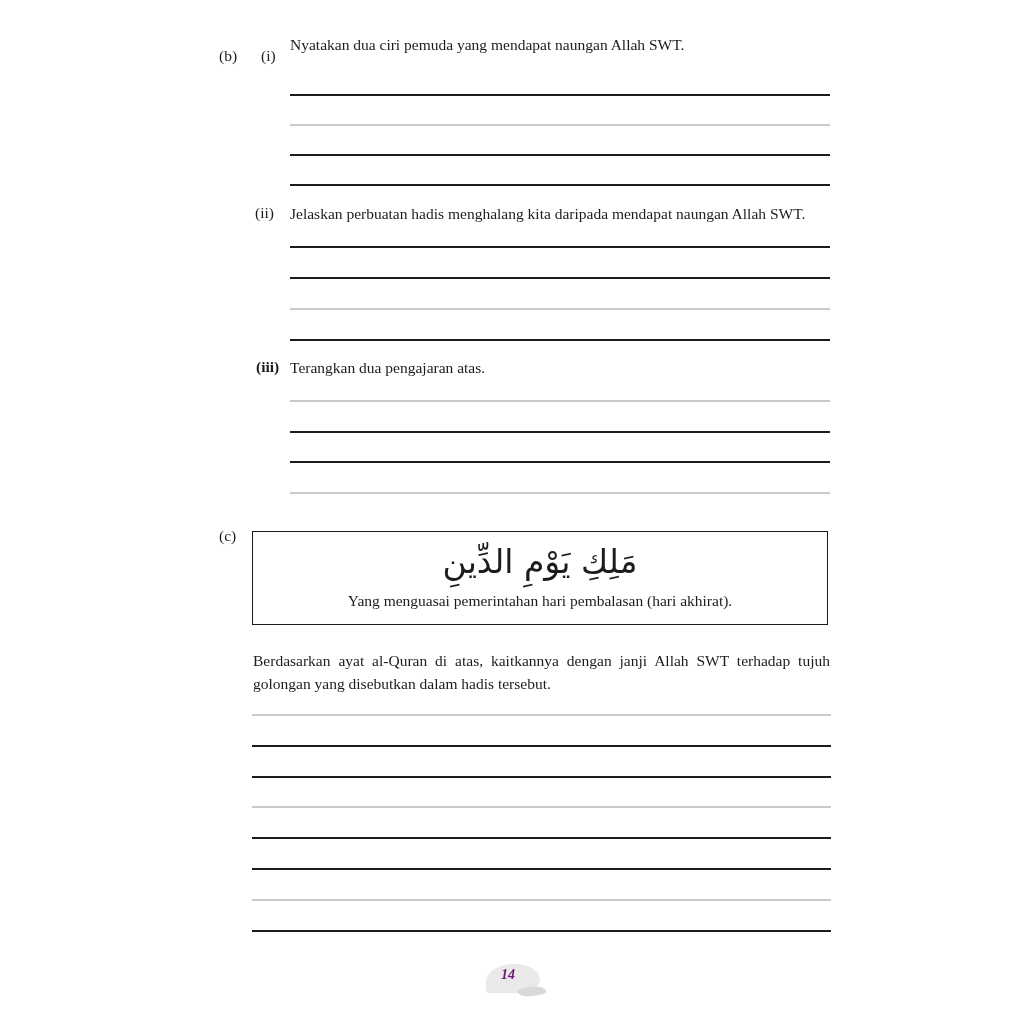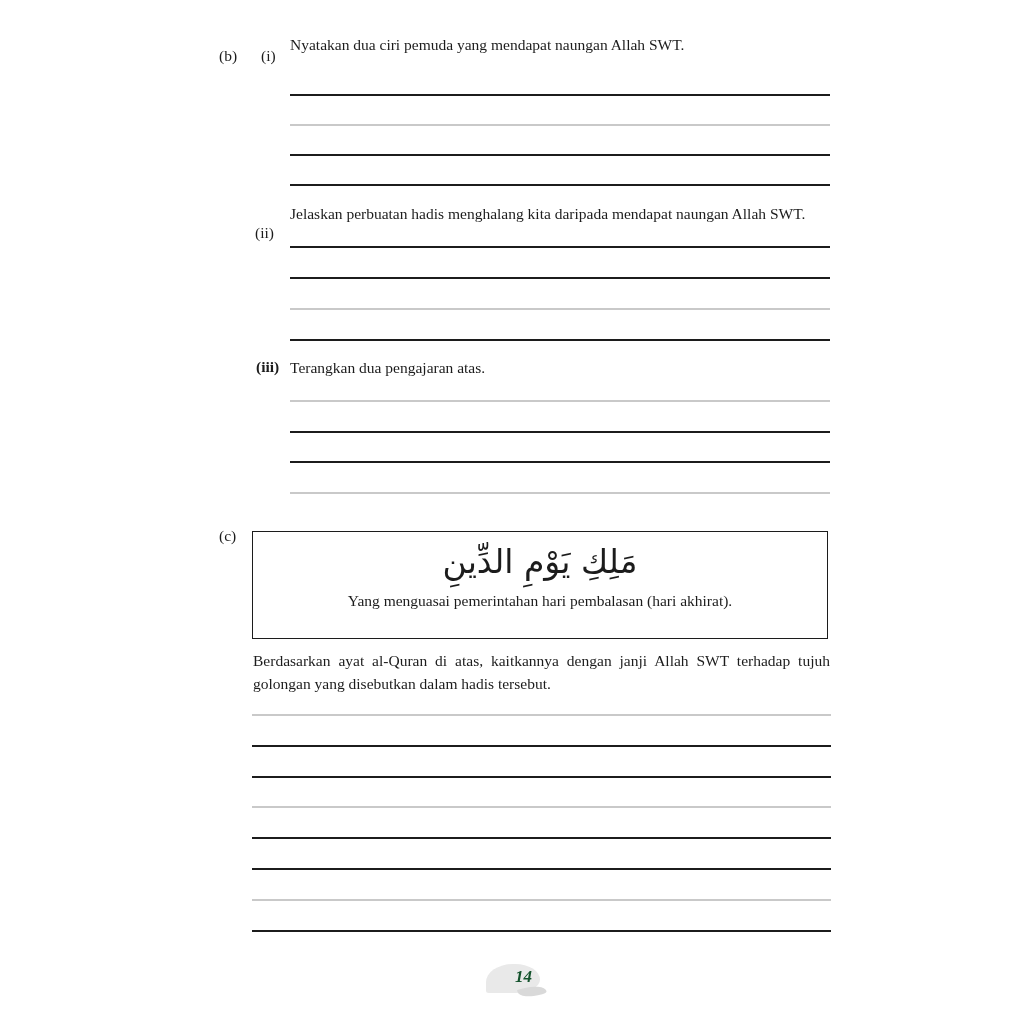--- a/index.html
+++ b/index.html
@@ -67,64 +67,64 @@
   .badge-leaf {
     position: absolute;
     left: 32px; top: 24px;
     width: 28px; height: 11px;
     background: #d9d9d9;
     border-radius: 4% 95% 20% 95%;
     transform: rotate(-16deg);
   }
   .badge-num {
     position: absolute;
-    left: 29px; top: 5px;
+    left: 15px; top: 5px;
     font-style: italic;
     font-weight: bold;
-    font-size: 17px;
-    color: #14532d;
+    font-size: 14px;
+    color: #701a75;
   }
 </style>
 </head>
 <body>
 
 <div id="page" style="background: rgb(255, 255, 255); color: rgb(28, 28, 28);">
 
   <div class="abs qlabel" style="left:219px; top:47px;">(b)</div>
 
   <div class="abs qlabel" style="left:261px; top:47px;">(i)</div>
   <div class="abs qtext" style="left:290px; top:35px; width:545px;">Nyatakan dua ciri pemuda yang mendapat naungan Allah SWT.</div>
   <div class="abs answer-lines" style="left:290px; top:94px; width:540px; --stride:30px;">
       <div class="answer-line dark"></div>
       <div class="answer-line light"></div>
       <div class="answer-line dark"></div>
       <div class="answer-line dark"></div>
     </div>
 
-  <div class="abs qlabel" style="left:255px; top:204px;margin-top:20px;">(ii)</div>
+  <div class="abs qlabel" style="left:255px; top:204px;">(ii)</div>
   <div class="abs qtext" style="left:290px; top:204px; width:545px;">Jelaskan perbuatan hadis menghalang kita daripada mendapat naungan Allah SWT.</div>
   <div class="abs answer-lines" style="left:290px; top:246px; width:540px; --stride:31px;">
       <div class="answer-line dark"></div>
       <div class="answer-line dark"></div>
       <div class="answer-line light"></div>
       <div class="answer-line dark"></div>
     </div>
 
   <div class="abs qlabel" style="left:256px; top:358px;font-weight:bold;">(iii)</div>
   <div class="abs qtext" style="left:290px; top:358px; width:545px;">Terangkan dua pengajaran atas.</div>
   <div class="abs answer-lines" style="left:290px; top:400px; width:540px; --stride:30.7px;">
       <div class="answer-line light"></div>
       <div class="answer-line dark"></div>
       <div class="answer-line dark"></div>
       <div class="answer-line light"></div>
     </div>
 
   <div class="abs qlabel" style="left:219px; top:527px;">(c)</div>
 
-  <div class="abs quote-box" style="left:252px; top:531px; width:576px; height:108px;">
+  <div class="abs quote-box" style="left:252px; top:531px; width:576px; height:94px;">
     <div class="arabic-verse">مَلِكِ يَوْمِ الدِّينِ</div>
     <div class="verse-translation">Yang menguasai pemerintahan hari pembalasan (hari akhirat).</div>
   </div>
 
   <div class="abs instruction" style="left:253px; top:649px; width:577px;">Berdasarkan ayat al-Quran di atas, kaitkannya dengan janji Allah SWT terhadap tujuh golongan yang disebutkan dalam hadis tersebut.</div>
 
   <div class="abs answer-lines" style="left:252px; top:714px; width:579px; --stride:30.8px;">
       <div class="answer-line light"></div>
       <div class="answer-line dark"></div>
       <div class="answer-line dark"></div>

